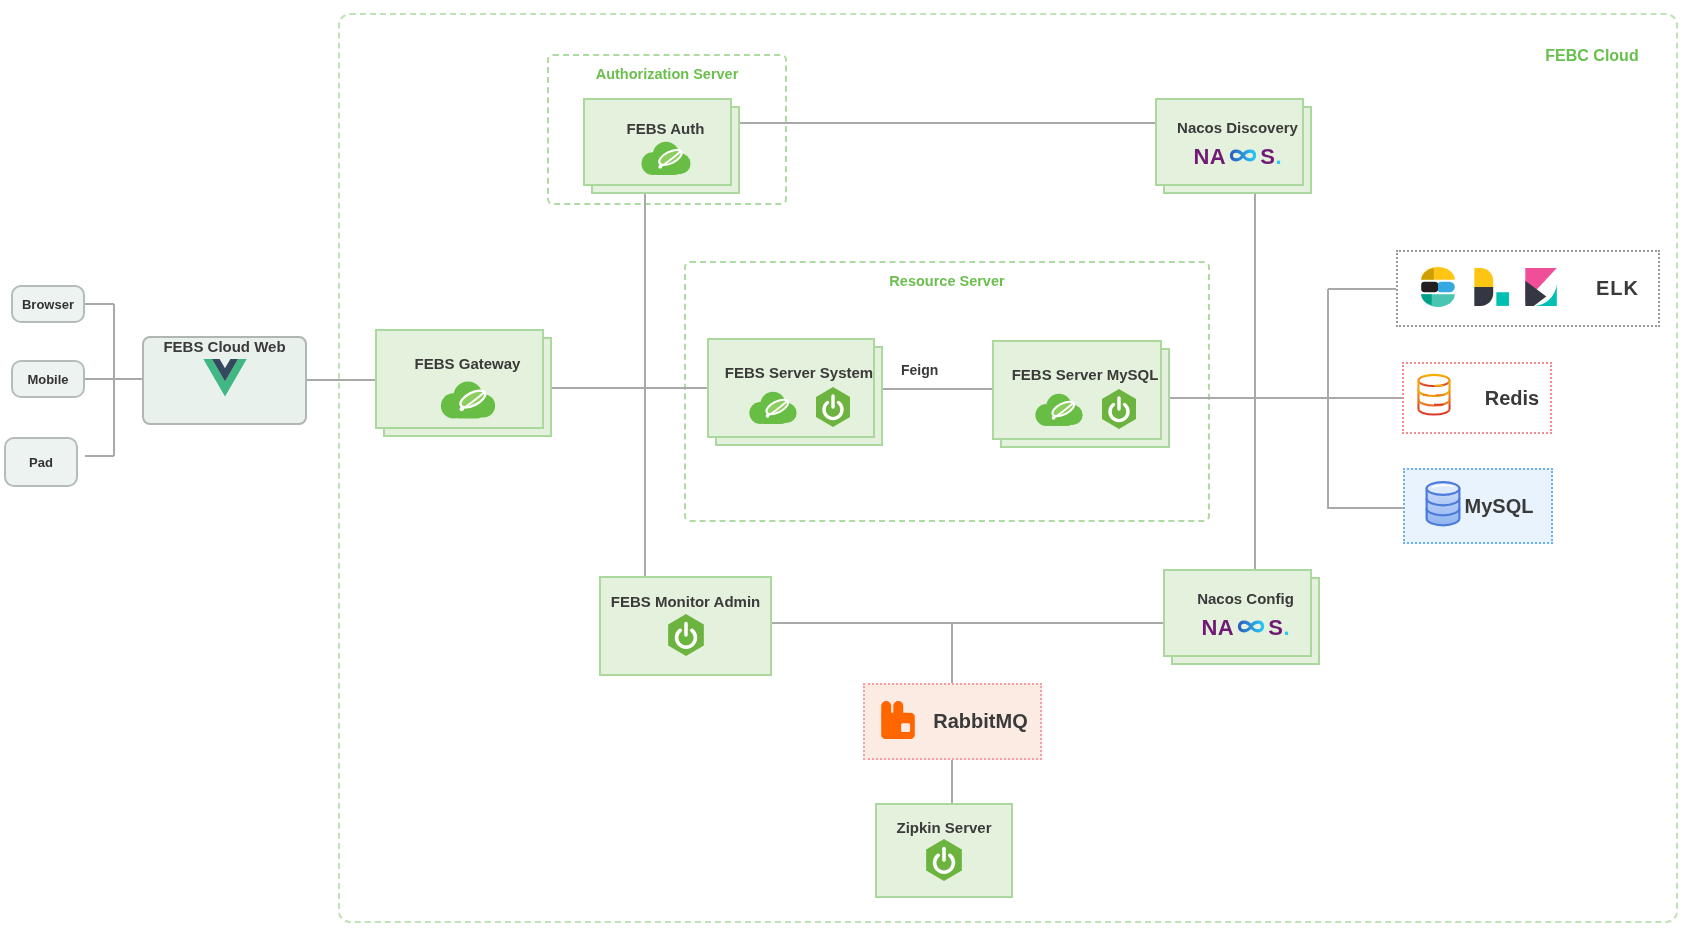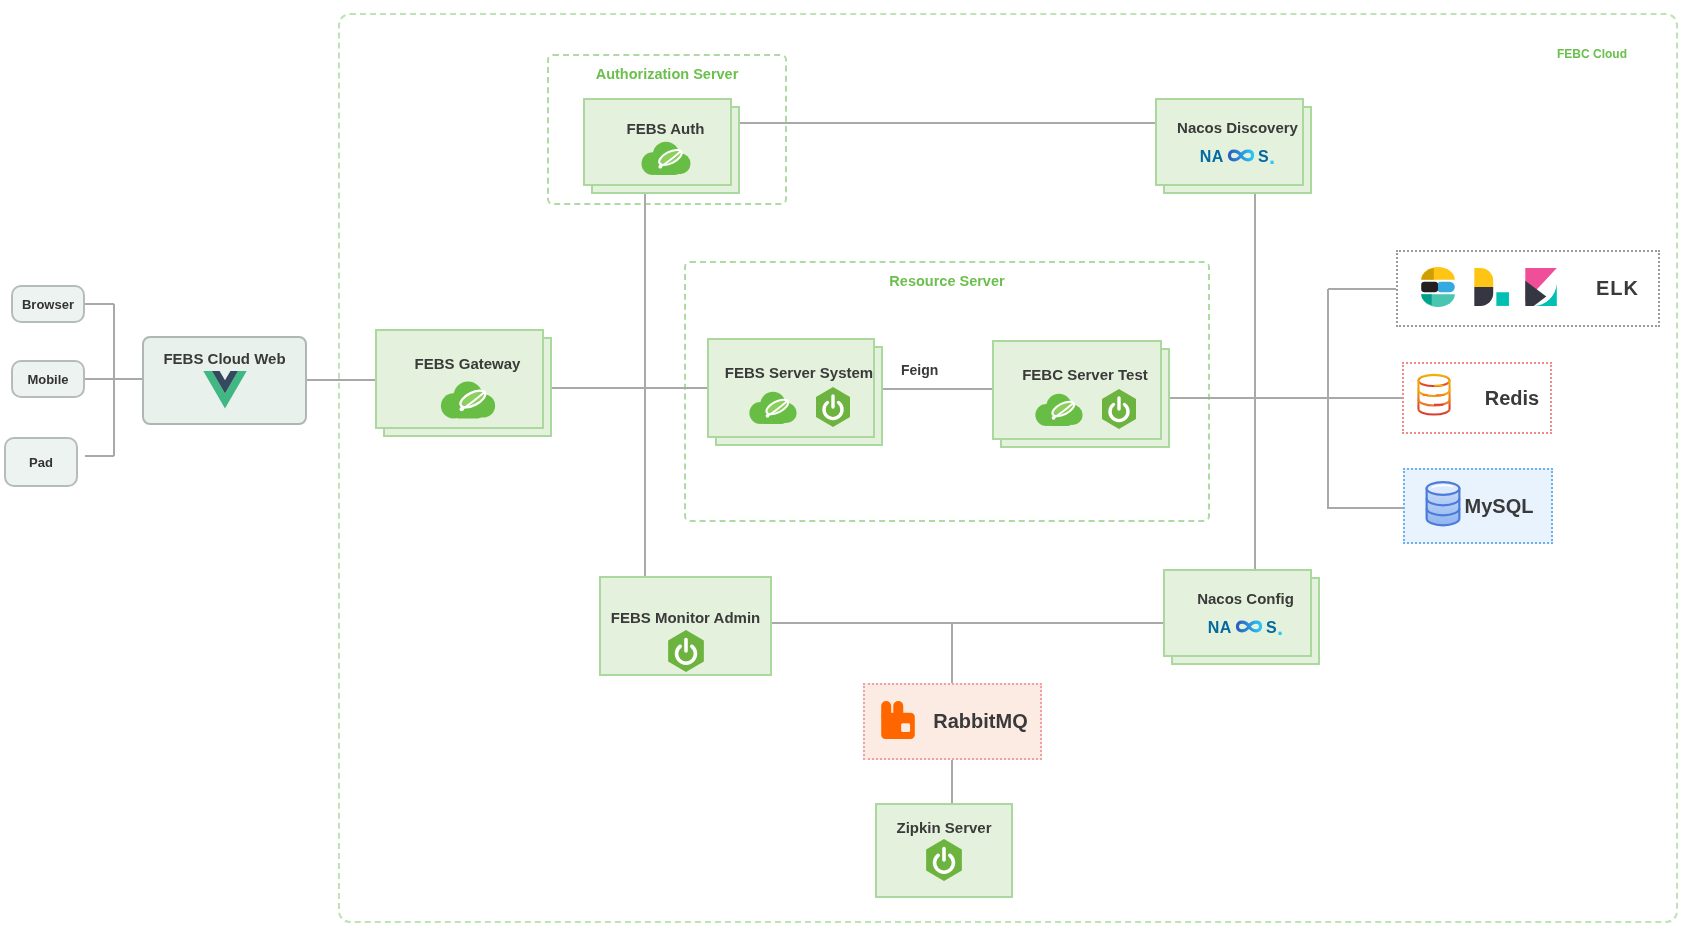--- a/index.html
+++ b/index.html
@@ -4,21 +4,21 @@
 <style>
   html,body{margin:0;padding:0;background:#fff;}
   .stage{position:relative;width:1688px;height:932px;background:#fff;overflow:hidden;
          font-family:"Liberation Sans","DejaVu Sans",sans-serif;}
   *{box-sizing:border-box;}
 
   
   .febc{position:absolute;left:338px;top:13px;width:1340px;height:910px;
         border:2px dashed #bfe3b6;border-radius:12px;z-index:0;}
   .febc-label{position:absolute;left:1172px;top:32px;width:160px;text-align:center;
-        color:#68c04d;font-weight:bold;font-size:12px;}
+        color:#68c04d;font-weight:bold;font-size:16px;}
 
   
   .group{position:absolute;border:2px dashed #aedaa4;border-radius:6px;z-index:0;}
   .group-label{position:absolute;top:10px;left:0;width:100%;text-align:center;
         color:#6cbf4e;font-weight:bold;font-size:14.5px;}
 
   
   .line{position:absolute;background:#a9a9a9;z-index:1;}
   .hline{height:2px;} .vline{width:2px;}
 
@@ -44,21 +44,21 @@
   .elk-box{border:2px dotted #9a9a9a;}
   .redis-box{border:2px dotted #f08c8c;}
   .mysql-box{border:2px dotted #6fb1ee;background:#e8f3fd;}
   .rabbit-box{border:2px dotted #f2a0a8;background:#fcebe3;}
 
   .edge-label{position:absolute;font-weight:bold;font-size:14px;color:#3a3a3a;
         z-index:2;}
 
   
   .nacos-mark{display:flex;align-items:center;margin-top:8px;}
-  .nacos-dark{font-weight:bold;font-size:16px;color:#0369a1;letter-spacing:0.5px;}
+  .nacos-dark{font-weight:bold;font-size:22px;color:#701a75;letter-spacing:0.5px;}
   .nacos-dot{font-weight:bold;font-size:22px;color:#2ec6f5;}
 </style>
 </head>
 <body>
 
 <div class="stage">
 
   <svg width="0" height="0" style="position:absolute">
     <defs>
       <linearGradient id="nacosg" x1="0" y1="0" x2="1" y2="0">
@@ -106,21 +106,21 @@
   <div class="line vline" style="left:951px;top:623px;height:62px"></div>
   <div class="line vline" style="left:951px;top:760px;height:45px"></div>
 
   <div class="edge-label" style="left:901px;top:362px;width:80px">Feign</div>
 
   <div class="client" style="left:11px;top:285px;width:74px;height:38px">Browser</div>
   <div class="client" style="left:11px;top:360px;width:74px;height:38px">Mobile</div>
   <div class="client" style="left:4px;top:437px;width:74px;height:50px">Pad</div>
 
   <div class="webnode" style="left:142px;top:336px;width:165px;height:89px">
-    <div class="node-title" style="margin-top:12px">FEBS Cloud Web</div>
+    <div class="node-title" style="">FEBS Cloud Web</div>
     <span style="margin-top:4px">
       <svg width="44" height="38" viewBox="0 0 40 35">
         <polygon points="0,0 8,0 20,20.7 32,0 40,0 20,34.5" fill="#41b883"></polygon>
         <polygon points="8,0 15,0 20,8.6 25,0 32,0 20,20.7" fill="#35495e"></polygon>
       </svg>
     </span>
   </div>
 
   <div class="node stacked" style="left:383px;top:337px;width:169px;height:100px">
     <div class="node-title" style="margin-top:16px">FEBS Gateway</div>
@@ -194,21 +194,21 @@
         <svg width="38" height="40" viewBox="0 0 36 40">
           <polygon points="18,0 35,10 35,30 18,40 1,30 1,10" fill="#6db33f"></polygon>
           <path d="M12.5,15.5 A9,9 0 1 0 23.5,15.5" fill="none" stroke="#fff" stroke-width="3.4" stroke-linecap="round"></path>
           <line x1="18" y1="9" x2="18" y2="20" stroke="#fff" stroke-width="3.4" stroke-linecap="round"></line>
         </svg>
       </span>
     </div>
   </div>
 
   <div class="node stacked" style="left:1000px;top:348px;width:170px;height:100px">
-    <div class="node-title" style="margin-top:16px">FEBC Server Test</div>
+    <div class="node-title" style="margin-top:16px">FEBS Server MySQL</div>
     <div class="icon-row">
       <span>
         <svg width="54" height="36" viewBox="0 0 64 42">
           <g fill="#68bd45">
             <circle cx="17" cy="28" r="13"></circle>
               <circle cx="32" cy="18" r="15"></circle>
               <circle cx="48" cy="28" r="12"></circle>
             <rect x="14" y="25" width="36" height="16" rx="8"></rect>
           </g>
           <ellipse cx="37" cy="21" rx="14" ry="6.5" fill="#8ccf5f" stroke="#fff" stroke-width="2.4" transform="rotate(-27 37 21)"></ellipse>
@@ -220,21 +220,21 @@
         <svg width="38" height="40" viewBox="0 0 36 40">
           <polygon points="18,0 35,10 35,30 18,40 1,30 1,10" fill="#6db33f"></polygon>
           <path d="M12.5,15.5 A9,9 0 1 0 23.5,15.5" fill="none" stroke="#fff" stroke-width="3.4" stroke-linecap="round"></path>
           <line x1="18" y1="9" x2="18" y2="20" stroke="#fff" stroke-width="3.4" stroke-linecap="round"></line>
         </svg>
       </span>
     </div>
   </div>
 
   <div class="node" style="left:599px;top:576px;width:173px;height:100px">
-    <div class="node-title" style="margin-top:31px">FEBS Monitor Admin</div>
+    <div class="node-title" style="margin-top:15px">FEBS Monitor Admin</div>
     <div class="icon-row" style="margin-top:4px">
       <span>
         <svg width="40" height="42" viewBox="0 0 36 40">
           <polygon points="18,0 35,10 35,30 18,40 1,30 1,10" fill="#6db33f"></polygon>
           <path d="M12.5,15.5 A9,9 0 1 0 23.5,15.5" fill="none" stroke="#fff" stroke-width="3.4" stroke-linecap="round"></path>
           <line x1="18" y1="9" x2="18" y2="20" stroke="#fff" stroke-width="3.4" stroke-linecap="round"></line>
         </svg>
       </span>
     </div>
   </div>

